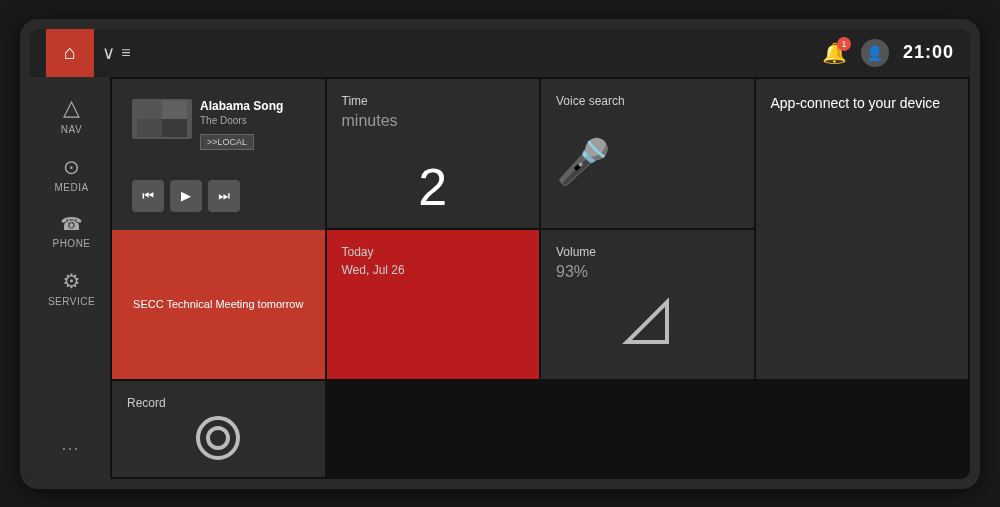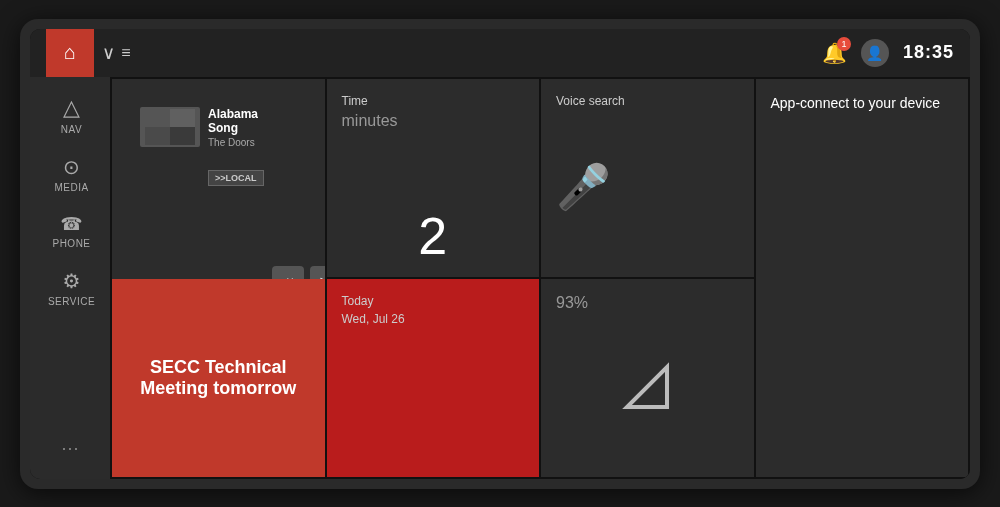--- a/index.html
+++ b/index.html
@@ -174,23 +174,23 @@
     }
     .tile-subtitle {
       color: #999;
       font-size: 16px;
     }
     
     .tile-music {
       grid-column: 1;
       grid-row: 1 / 3;
       background: #2c2c2c;
-      flex-direction: row;
-      gap: 8px;
-      padding: 28px;
+      flex-direction: column;
+      gap: 22px;
+      padding: 20px;
     }
     .music-album-art {
       width: 60px;
       height: 40px;
       background: #555;
       border-radius: 2px;
       display: flex;
       align-items: center;
       justify-content: center;
       font-size: 20px;
@@ -202,23 +202,22 @@
     }
     .music-text { flex: 1; }
     .music-title { color: #fff; font-size: 12px; font-weight: bold; }
     .music-artist { color: #aaa; font-size: 10px; margin-top: 2px; }
     .local-badge {
       background: #444;
       border: 1px solid #666;
       color: #ccc;
       font-size: 9px;
       padding: 2px 6px;
-      margin-top: 22px;
+      margin-top: 8px;
       display: inline-block;
-      font-weight: bold;
     }
     .music-controls {
       display: flex;
       gap: 6px;
       align-items: center;
       margin-top: 8px;
     }
     .ctrl-btn {
       background: #555;
       color: #fff;
@@ -274,22 +273,22 @@
       background: #2c2c2c;
     }
     
     .tile-event {
       background: #c0392b;
       flex-direction: column;
       justify-content: center;
     }
     .tile-event .event-text {
       color: #fff;
-      font-size: 18px;
-      font-weight: 700;
+      font-size: 11px;
+      font-weight: 400;
       text-align: center;
       width: 100%;
     }
     .calendar-date { color: #ccc; font-size: 12px; }
   </style>
 </head>
 <body>
 
 <div class="device-outer">
   <div class="device-inner">
@@ -305,21 +304,21 @@
         </div>
       </div>
       <div class="top-bar-right">
         <div class="bell-area">
           <span class="bell-icon">🔔</span>
           <div class="bell-badge">1</div>
         </div>
         <div class="user-icon">
           <span>👤</span>
         </div>
-        <div class="time-display">18:35</div>
+        <div class="time-display">21:00</div>
       </div>
     </div>
 
     <div class="main-content">
 
       <div class="sidebar">
         <div class="sidebar-item">
           <span class="si-icon">△</span>
           <span class="si-label">NAV</span>
         </div>
@@ -380,29 +379,40 @@
             <span style="font-size:44px; color:#ccc;">🎤</span>
           </div>
         </div>
 
         <div class="tile tile-calendar">
           <div class="tile-title">Today</div>
           <div class="calendar-date">Wed, Jul 26</div>
         </div>
 
         <div class="tile tile-volume">
+          <div class="tile-title">Volume</div>
           <div class="tile-subtitle">93%</div>
           <div style="flex:1; display:flex; align-items:center; justify-content:center;">
 
             <svg width="50" height="50" viewBox="0 0 50 50">
               <polygon points="5,45 45,45 45,5" fill="none" stroke="#bbb" stroke-width="4"></polygon>
             </svg>
           </div>
         </div>
 
+        <div class="tile tile-record">
+          <div class="tile-title">Record</div>
+          <div style="flex:1; display:flex; align-items:center; justify-content:center;">
+
+            <svg width="48" height="48" viewBox="0 0 48 48">
+              <circle cx="24" cy="24" r="20" fill="none" stroke="#bbb" stroke-width="4"></circle>
+              <circle cx="24" cy="24" r="10" fill="none" stroke="#bbb" stroke-width="4"></circle>
+            </svg>
+          </div>
+        </div>
 
         <div class="tile tile-event" style="grid-column:1; grid-row:2;">
           <div class="event-text">SECC Technical Meeting tomorrow</div>
         </div>
 
       </div>
     </div>
   </div>
 </div>
 

